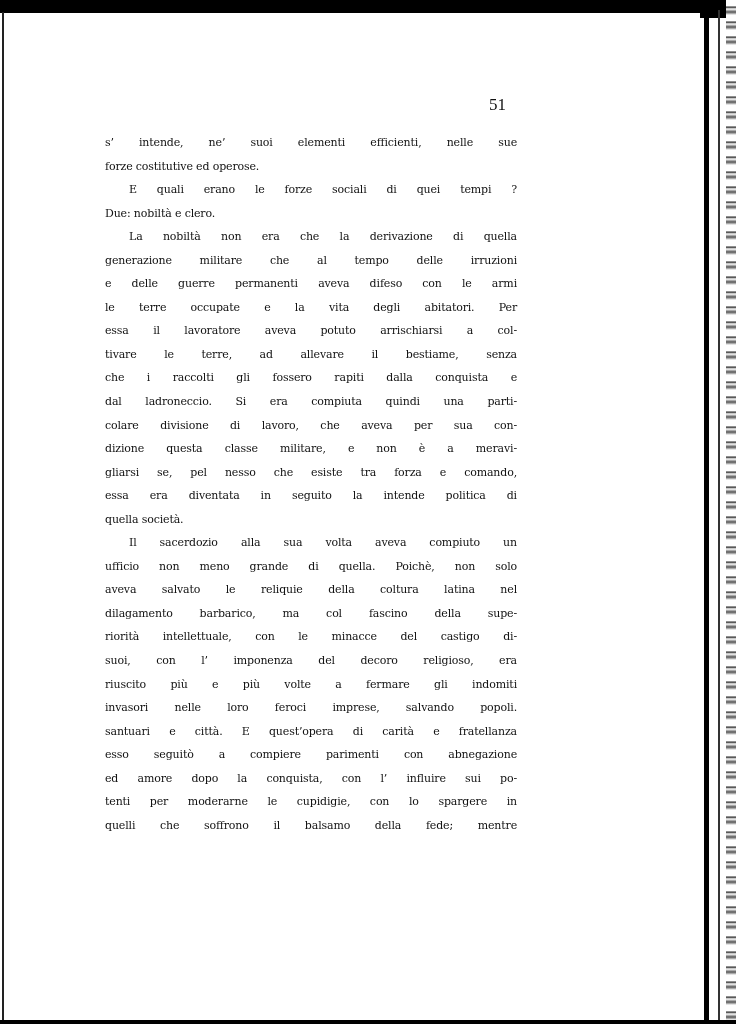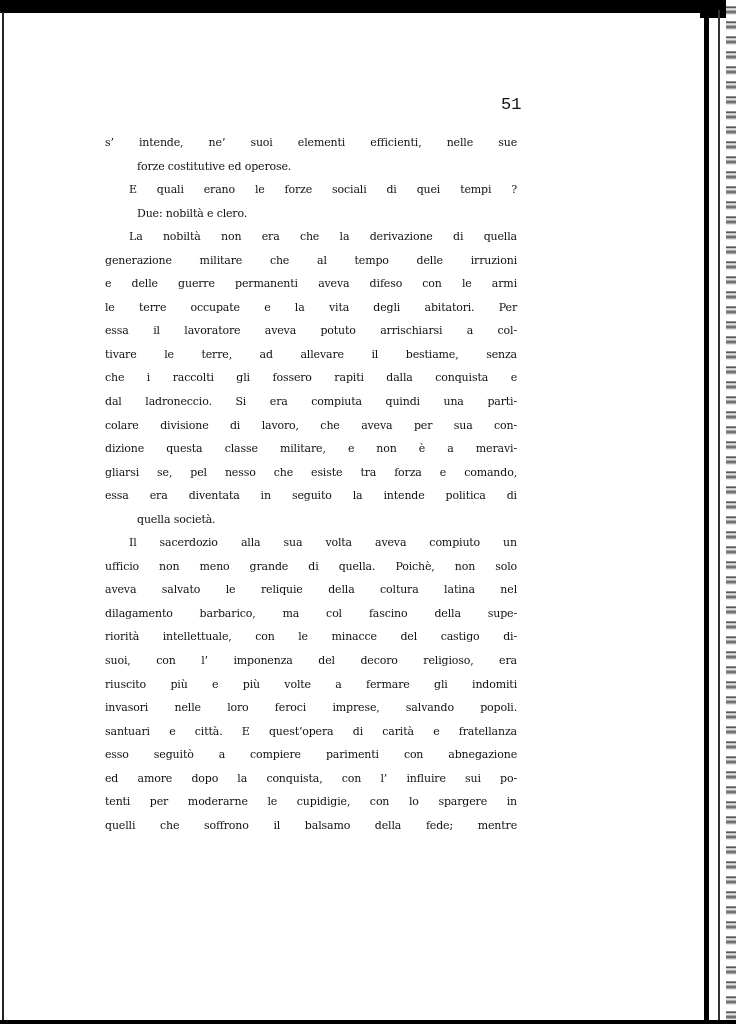--- a/index.html
+++ b/index.html
@@ -52,43 +52,42 @@
       background: repeating-linear-gradient(180deg, #fff 0px, #fff 6px, #222 7px, #fff 9px, #555 12px, #fff 15px);
     }
     .binding-top {
       position: absolute;
       left: 700px; top: 0;
       width: 36px; height: 18px;
       background: #000;
     }
     .page-number {
       position: absolute;
-      left: 501px; top: 95px;
+      left: 489px; top: 95px;
       font-size: 17px;
-      font-family: Liberation Mono, monospace;
+      font-family: Liberation Serif, serif;
     }
     .text-block {
       position: absolute;
       left: 105px;
       top: 131px;
       width: 412px;
       font-size: 11px;
       line-height: 23.55px;
       letter-spacing: -0.15px;
     }
     .line {
       display: block;
       white-space: nowrap;
       text-align: justify;
       text-align-last: justify;
       height: 23.55px;
     }
     .line.last {
       text-align-last: left;
-      margin-left: 32px;
     }
     .line.indent {
       padding-left: 24px;
     }
   </style>
 </head>
 <body>
 
 <div class="top-band"></div>
 <div class="left-edge"></div>

